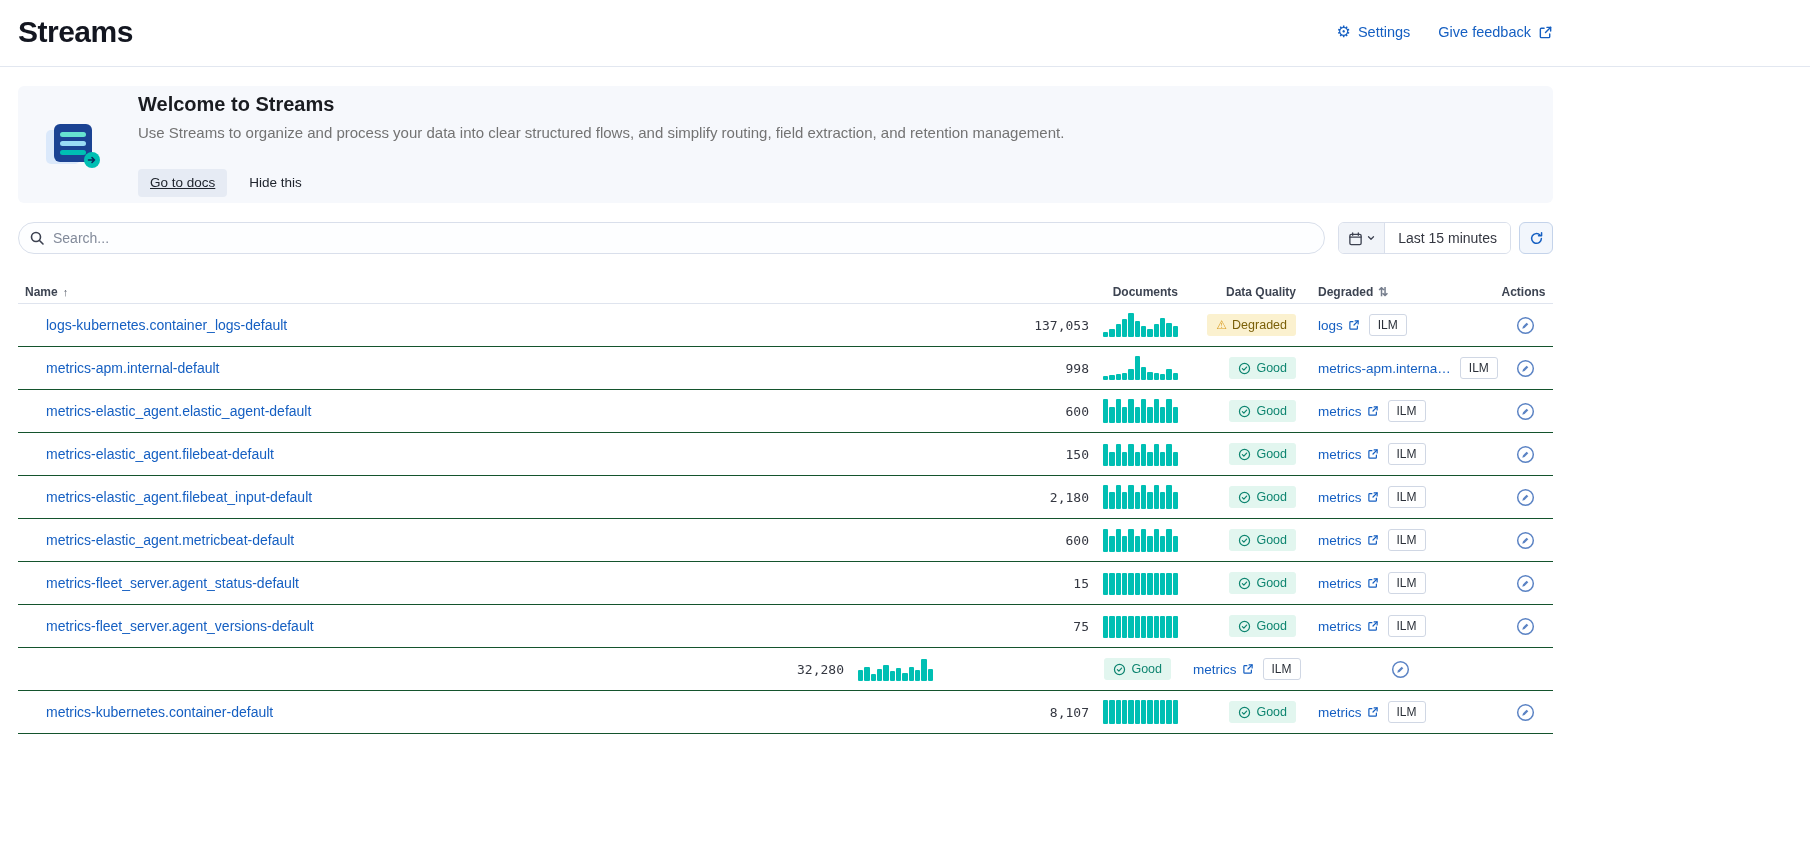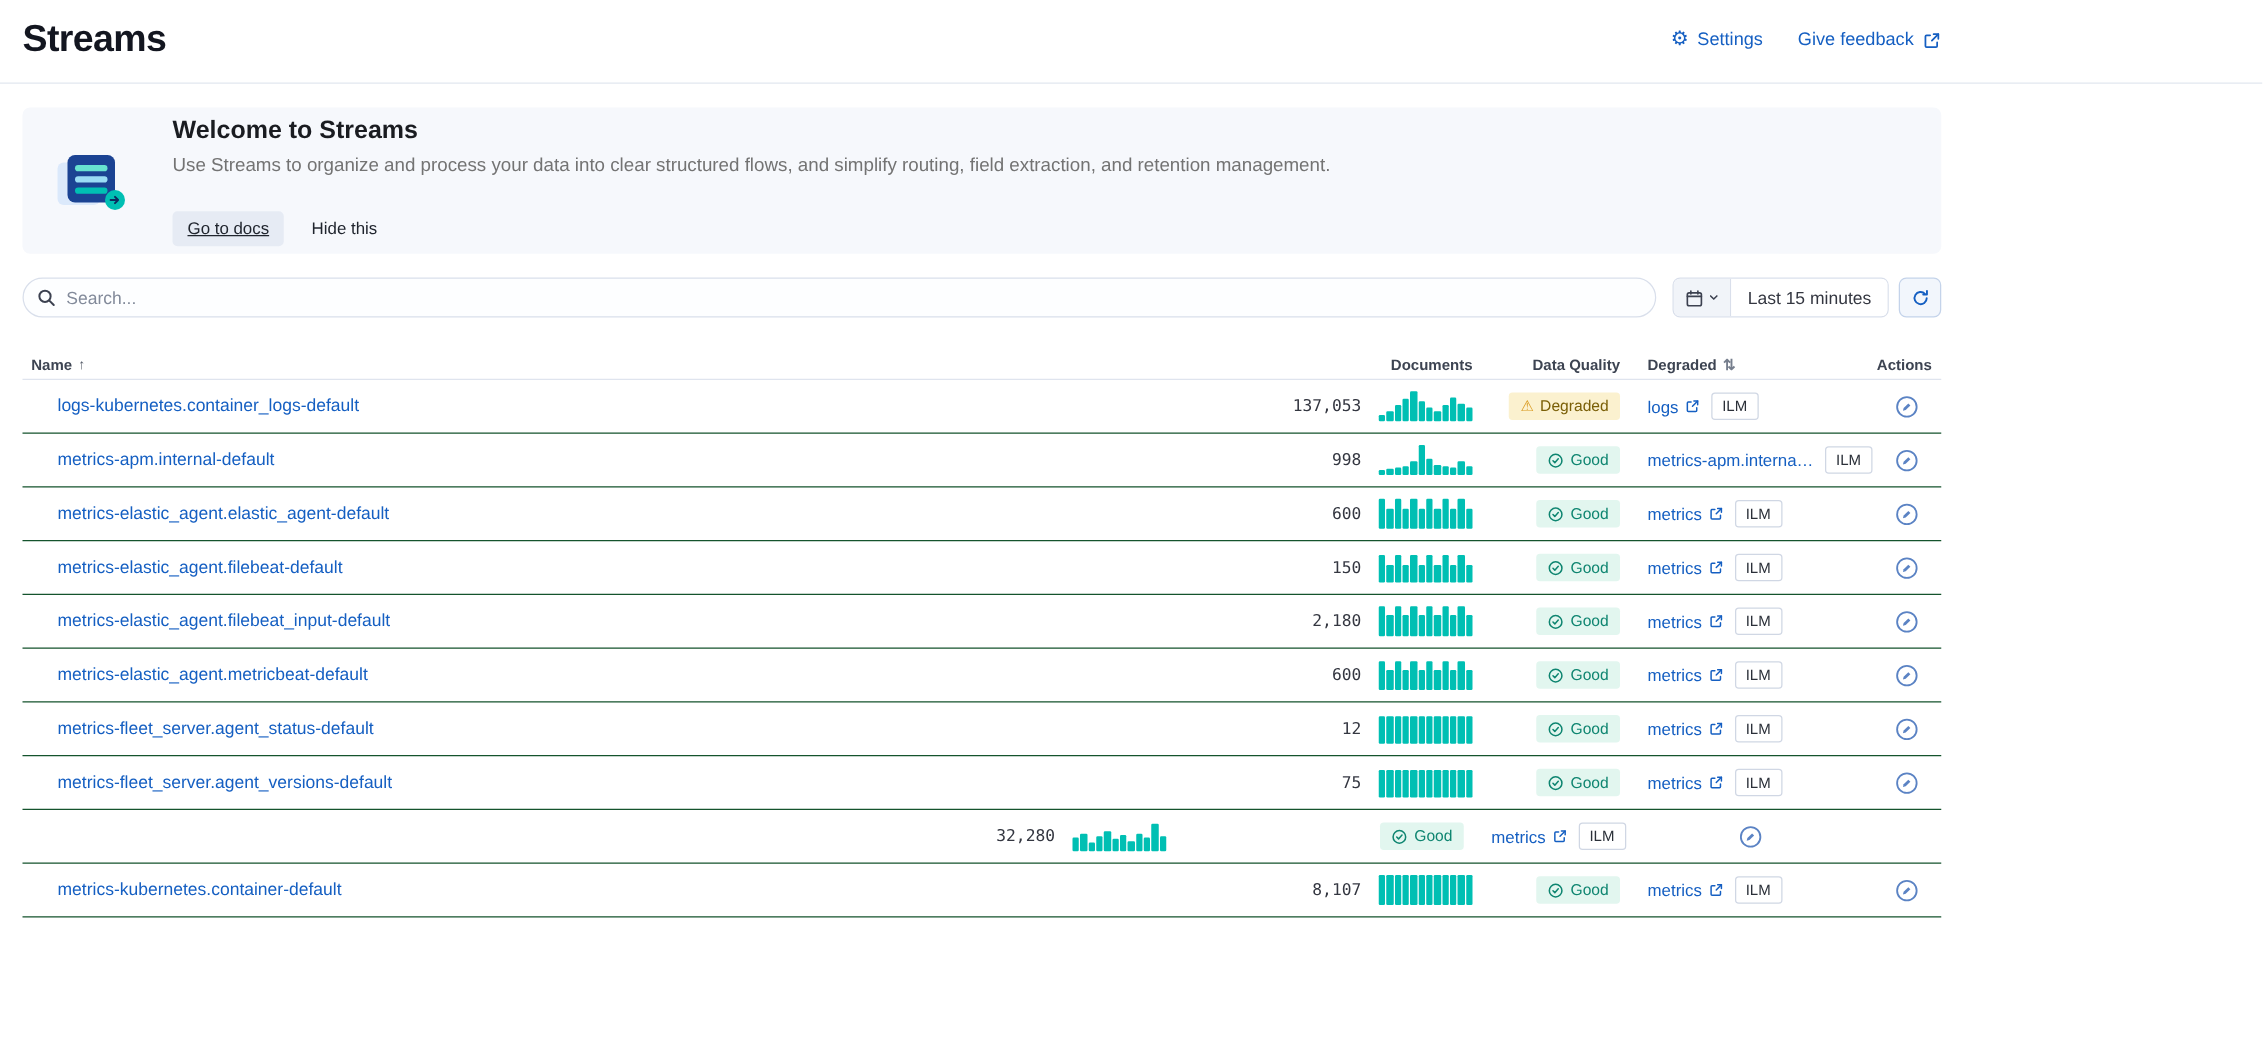--- a/index.html
+++ b/index.html
@@ -476,21 +476,21 @@
         </svg>
       </button>
     </div>
   </div>
 
   <div class="trow table-row">
     <div class="cell-name">
       <a>metrics-fleet_server.agent_status-default</a>
     </div>
     <div class="cell-docs">
-      <span class="doc-count">12</span>
+      <span class="doc-count">15</span>
       <span class="sparkline">
               <i style="height: 90%;"></i>
               <i style="height: 90%;"></i>
               <i style="height: 90%;"></i>
               <i style="height: 90%;"></i>
               <i style="height: 90%;"></i>
               <i style="height: 90%;"></i>
               <i style="height: 90%;"></i>
               <i style="height: 90%;"></i>
               <i style="height: 90%;"></i>

